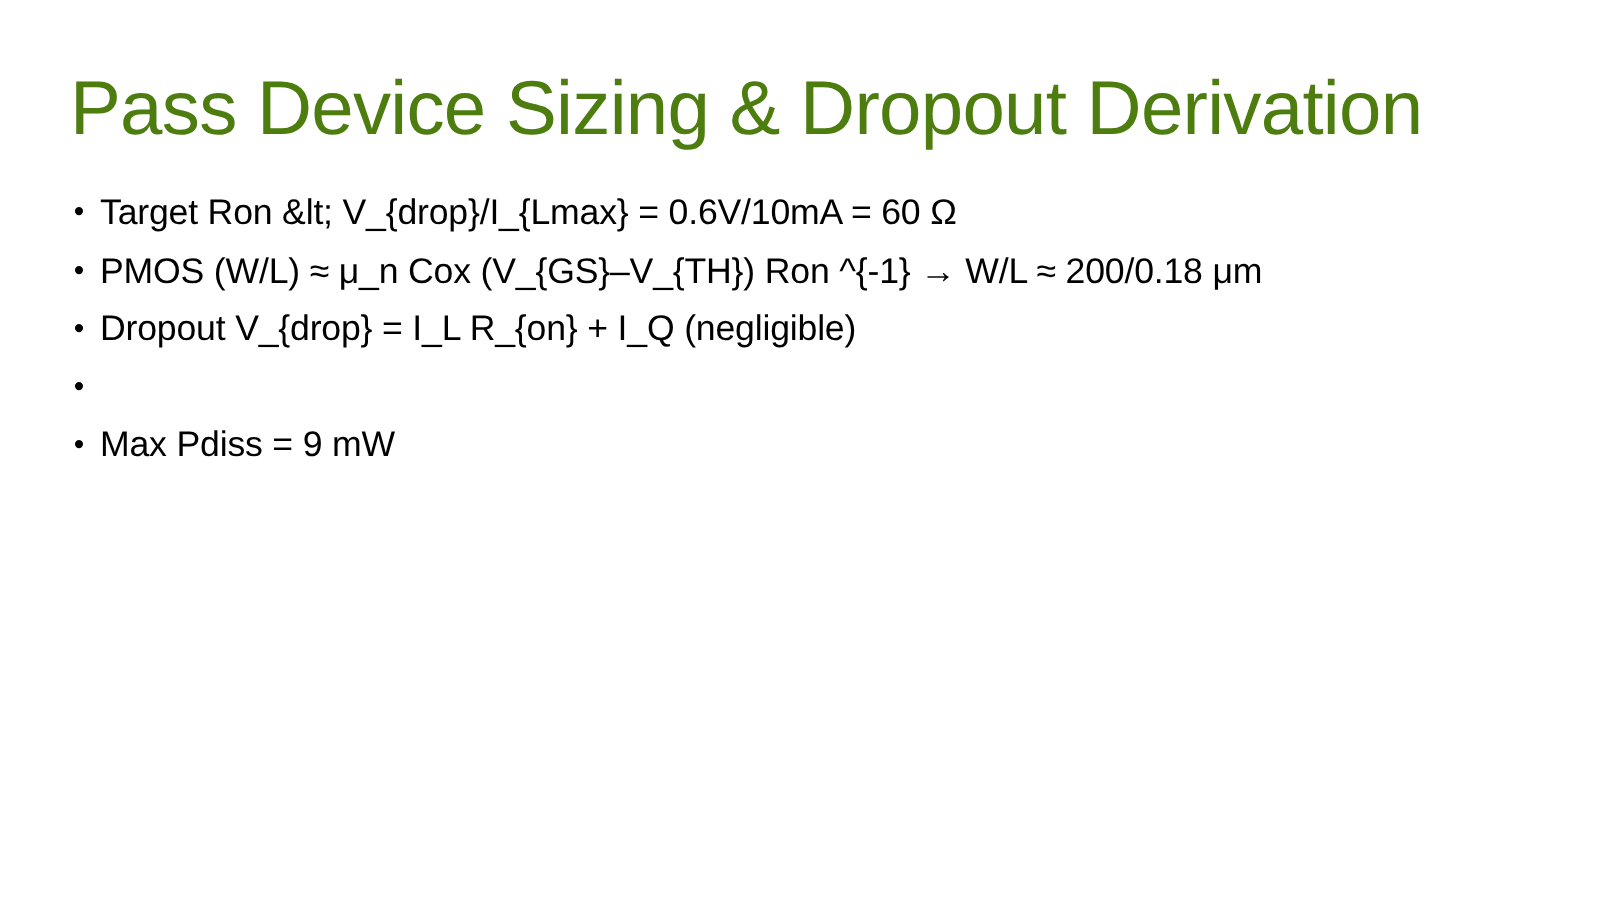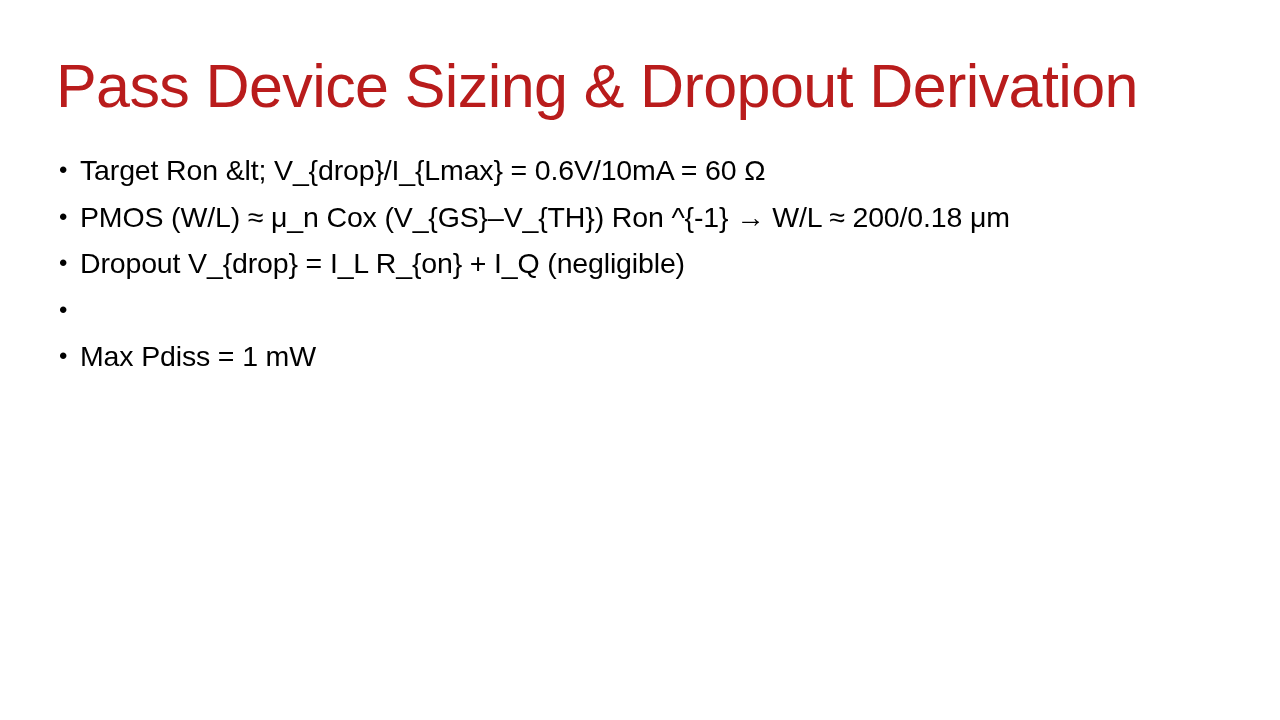--- a/index.html
+++ b/index.html
@@ -25,21 +25,21 @@
 
   #slide-title {
     position: absolute;
     left: 56px;
     top: 52px;
     width: 1168px;
     font-size: 61px;
     font-weight: 300;
     letter-spacing: -0.6px;
     line-height: 1.12;
-    color: #b91c1c;
+    color: #4d7c0f;
     white-space: nowrap;
   }
 
   #bullet-list {
     position: absolute;
     left: 57px;
     top: 147px;
     width: 1180px;
     margin: 0;
     padding: 0;
@@ -97,18 +97,18 @@
       <span class="bullet-marker">•</span>
       <span class="bullet-text">Dropout V_{drop} = I_L R_{on} + I_Q (negligible)</span>
     </li>
 
     <li class="bullet-item">
       <span class="bullet-marker">•</span>
     </li>
 
     <li class="bullet-item">
       <span class="bullet-marker">•</span>
-      <span class="bullet-text">Max Pdiss = 1 mW</span>
+      <span class="bullet-text">Max Pdiss = 9 mW</span>
     </li>
 
   </ul>
 
 </div>
 
 </body></html>

